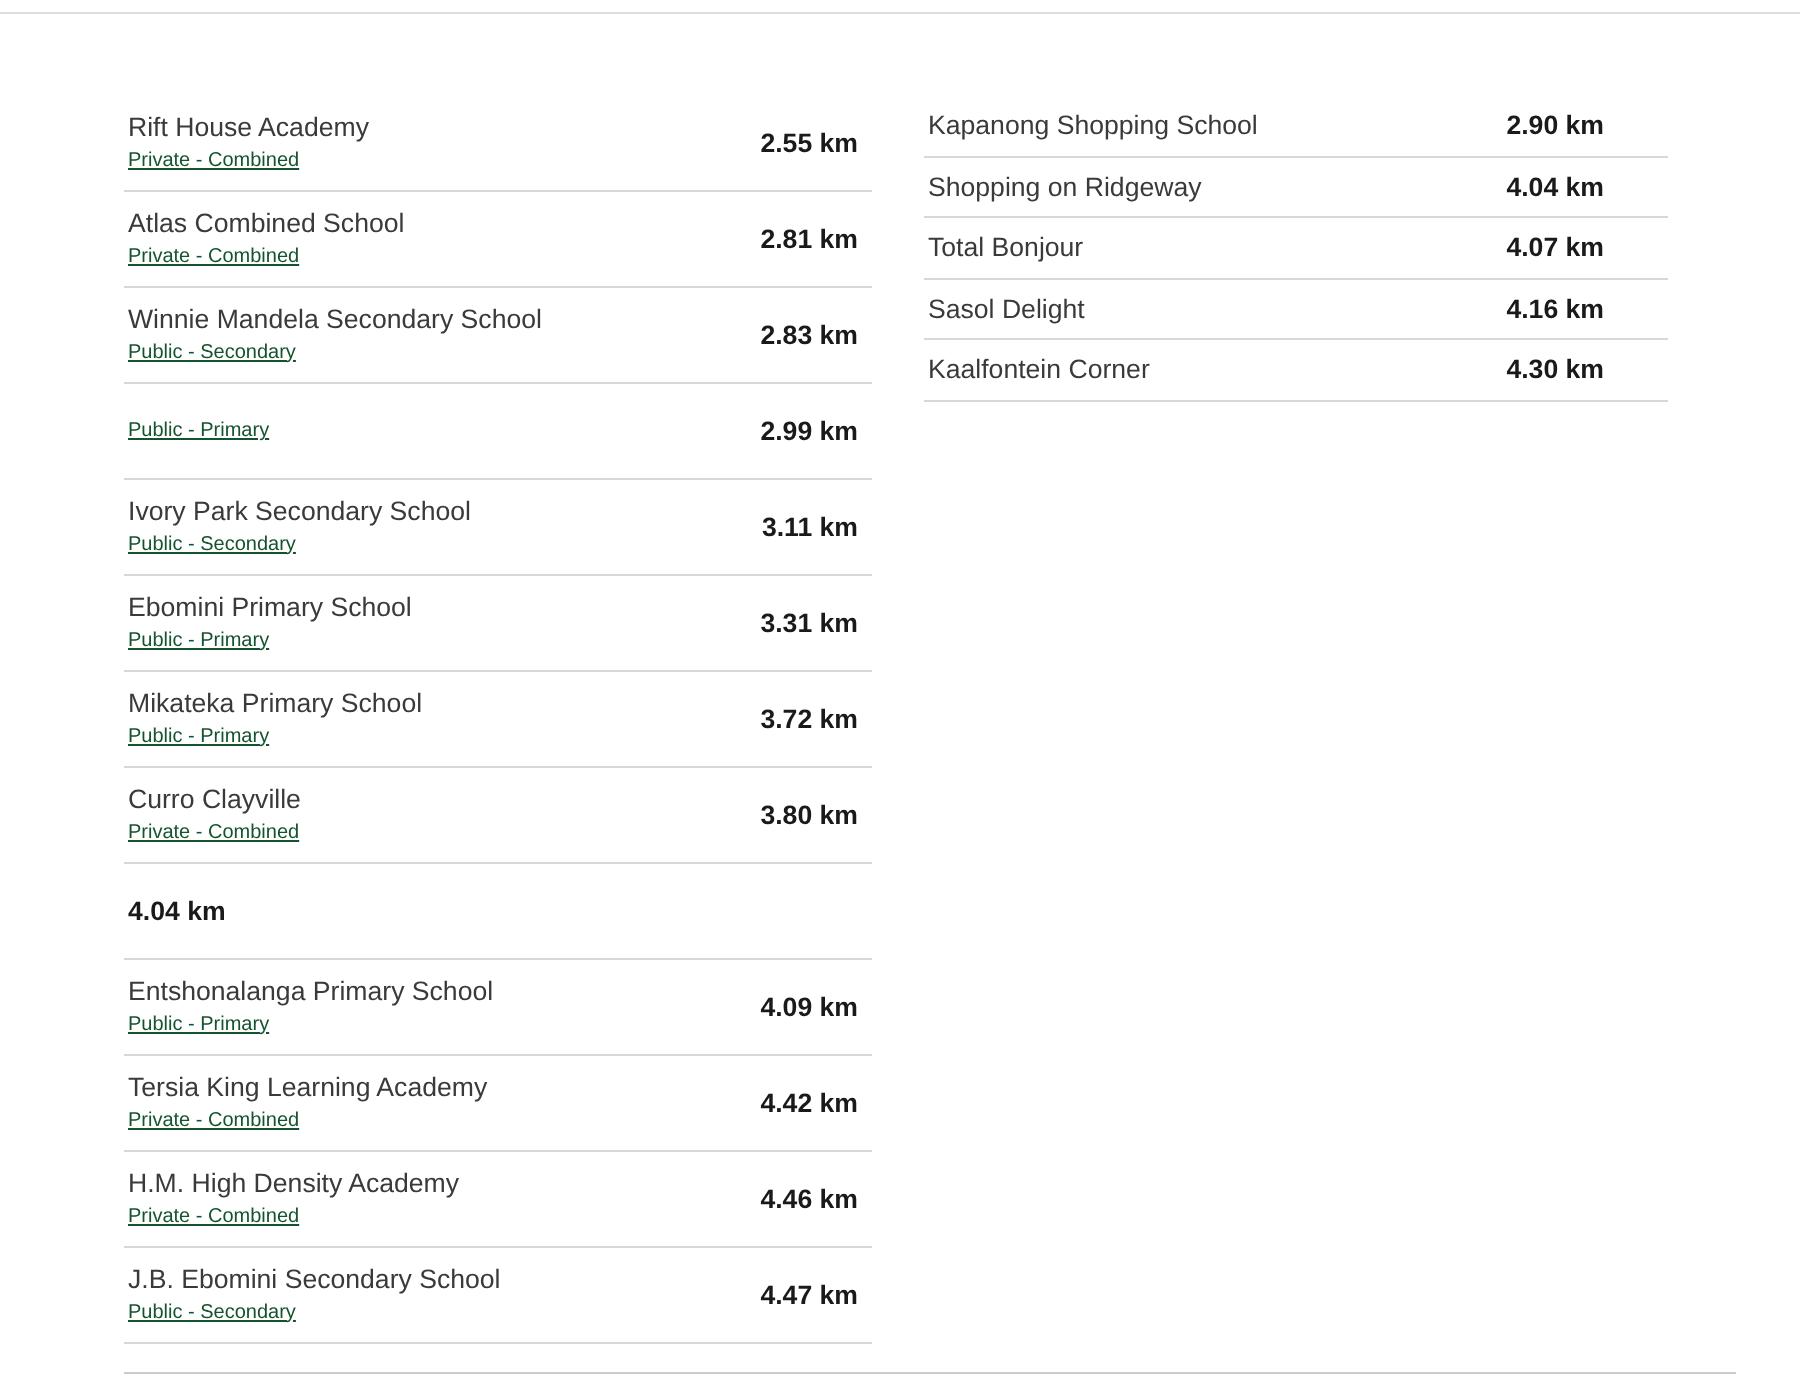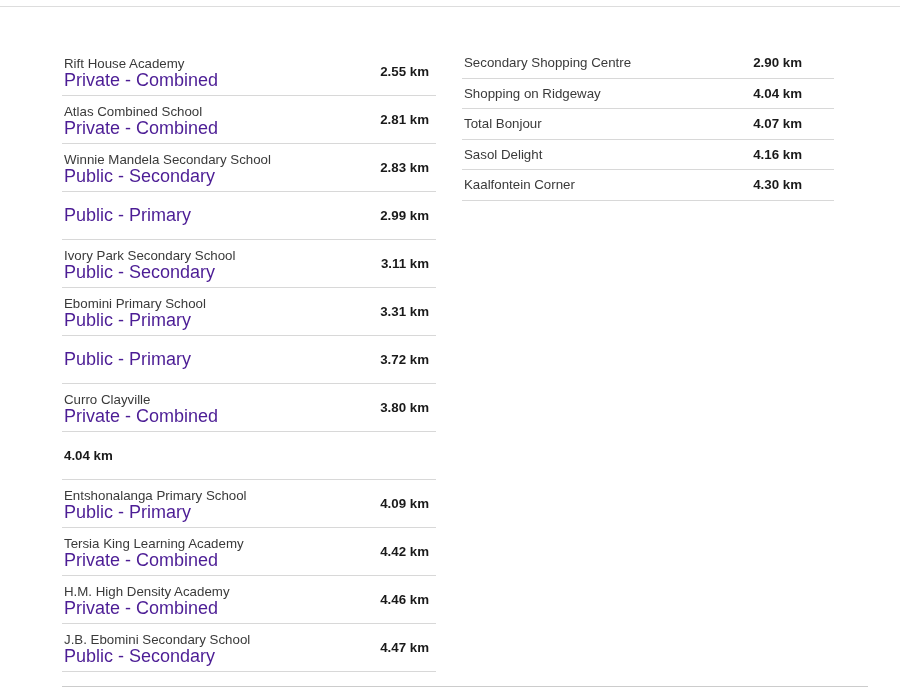--- a/index.html
+++ b/index.html
@@ -64,24 +64,25 @@
     flex-direction: column;
     justify-content: center;
   }
   .name {
     font-size: 13.3px;
     line-height: 17px;
     color: #3a3a3a;
     white-space: nowrap;
   }
   .sub {
-    font-size: 18px;
+    font-size: 10px;
     line-height: 17px;
-    color: #4c1d95;
+    color: #14532d;
     white-space: nowrap;
+    text-decoration: underline;
   }
   .dist {
     font-size: 13.3px;
     font-weight: bold;
     color: #1a1a1a;
     white-space: nowrap;
     text-align: right;
   }
   .col-schools .dist {
     padding-right: 5px;
@@ -150,20 +151,21 @@
     <div class="row row-two-line">
       <div class="label-wrap">
         <span class="name">Ebomini Primary School</span>
         <span class="sub">Public - Primary</span>
       </div>
       <span class="dist">3.31 km</span>
     </div>
 
     <div class="row row-two-line">
       <div class="label-wrap">
+        <span class="name">Mikateka Primary School</span>
         <span class="sub">Public - Primary</span>
       </div>
       <span class="dist">3.72 km</span>
     </div>
 
     <div class="row row-two-line">
       <div class="label-wrap">
         <span class="name">Curro Clayville</span>
         <span class="sub">Private - Combined</span>
       </div>
@@ -204,21 +206,21 @@
         <span class="sub">Public - Secondary</span>
       </div>
       <span class="dist">4.47 km</span>
     </div>
 
   </div>
 
   <div class="col col-shopping">
 
     <div class="row row-one-line">
-      <span class="name">Secondary Shopping Centre</span>
+      <span class="name">Kapanong Shopping School</span>
       <span class="dist">2.90 km</span>
     </div>
 
     <div class="row row-one-line">
       <span class="name">Shopping on Ridgeway</span>
       <span class="dist">4.04 km</span>
     </div>
 
     <div class="row row-one-line">
       <span class="name">Total Bonjour</span>

